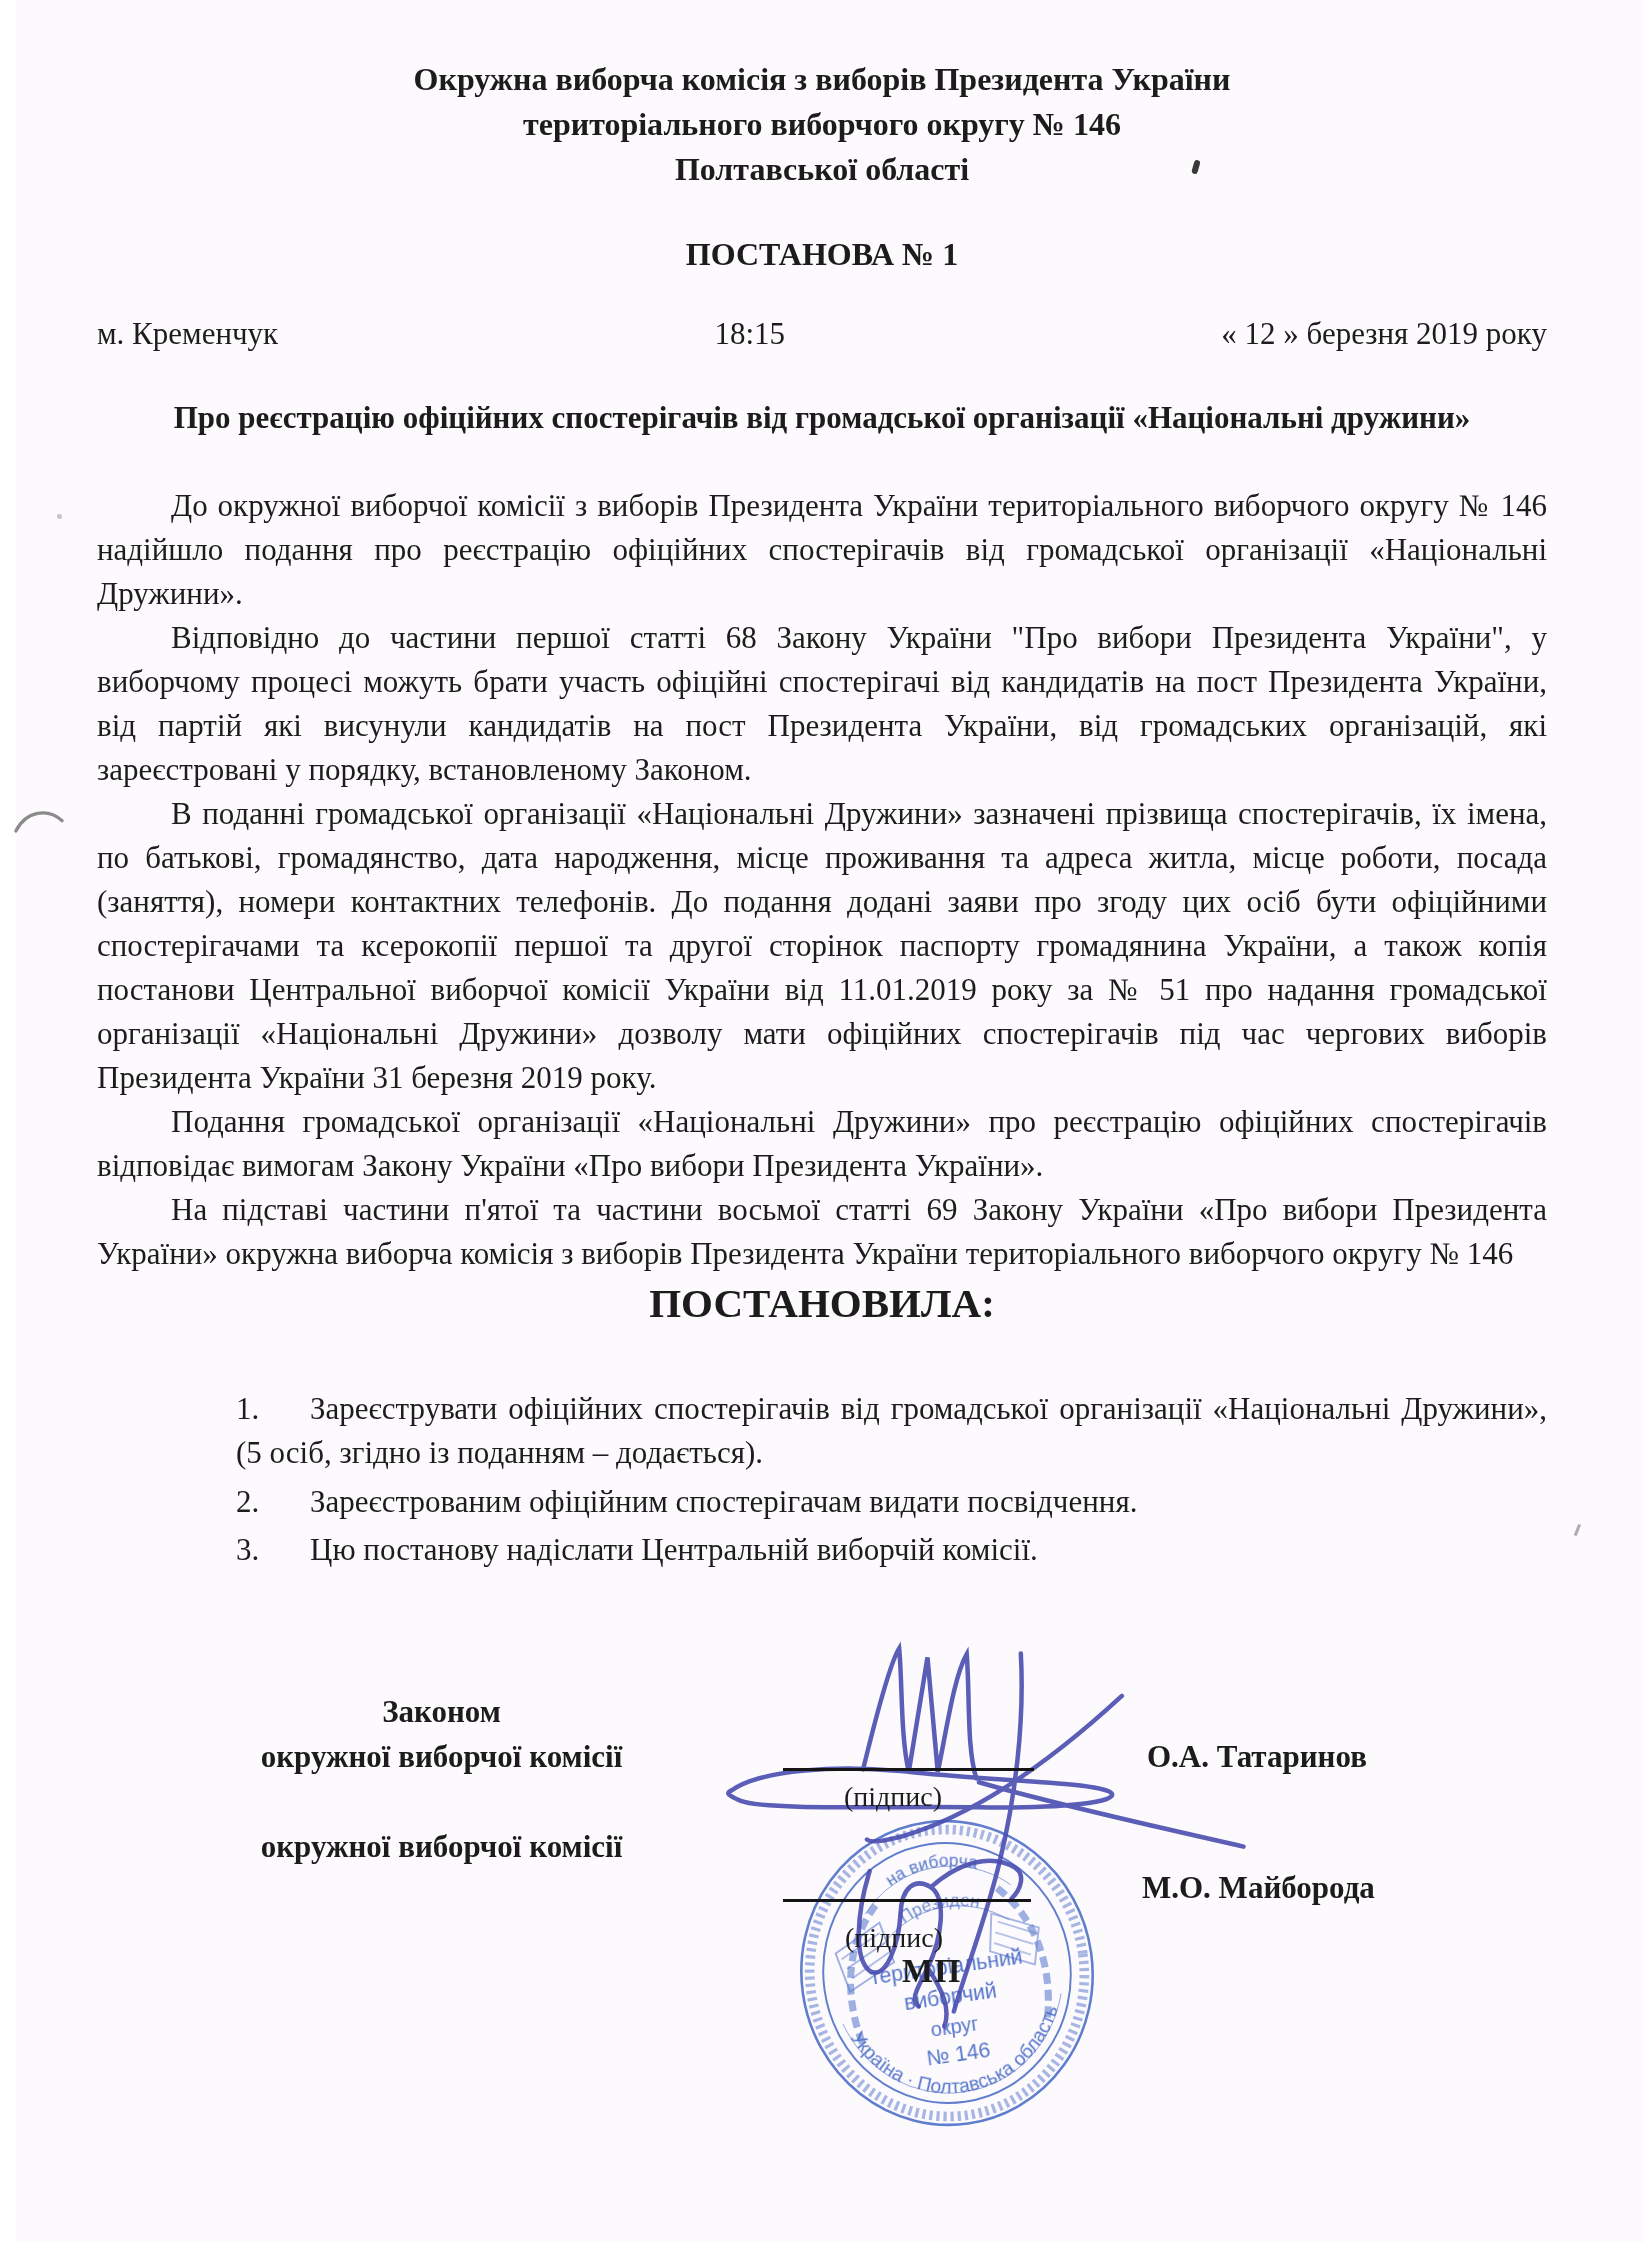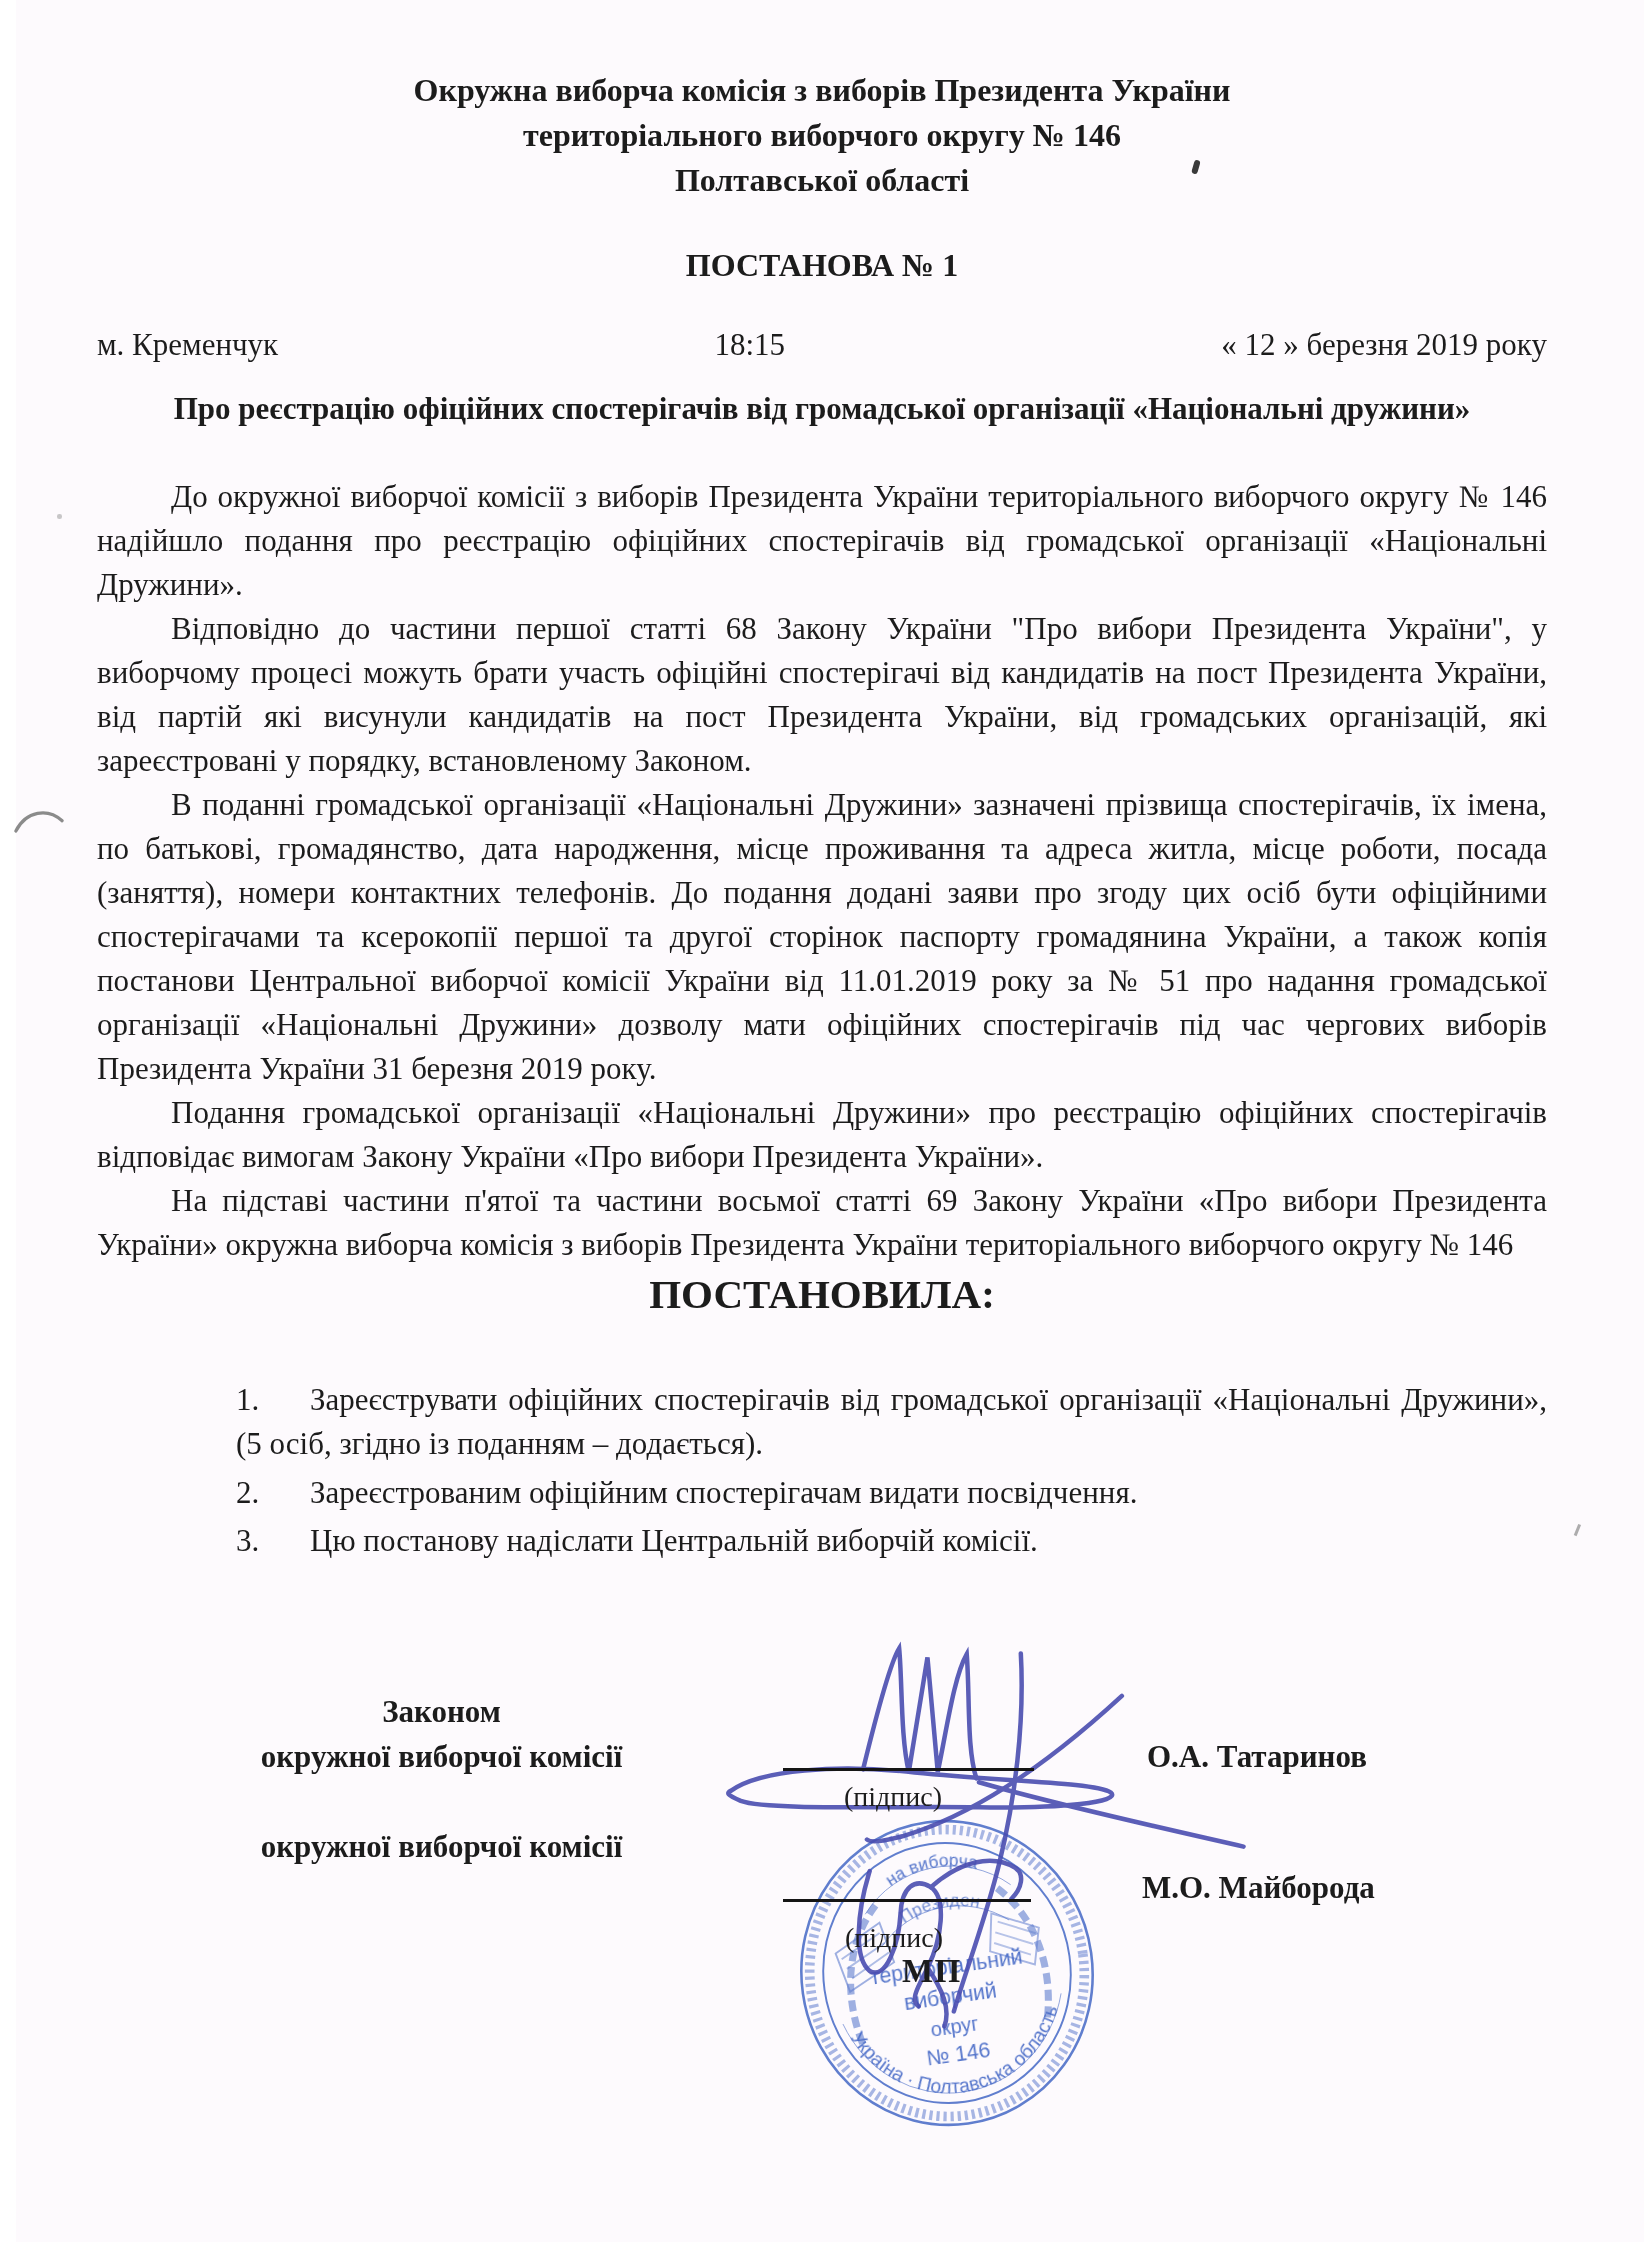--- a/index.html
+++ b/index.html
@@ -3,25 +3,25 @@
 <meta charset="utf-8">
 <title>Постанова № 9</title>
 <style>
   html,body{margin:0;padding:0;}
   body{
     width:1644px;height:2261px;position:relative;background:#ffffff;
     font-family:"Liberation Serif","DejaVu Serif",serif;color:#1c1c1c;
     overflow:hidden;
   }
   .page{position:absolute;left:16px;top:0;width:1628px;height:2242px;background:#fdfafd;}
-  .content{position:absolute;left:81px;top:11px;width:1450px;}
+  .content{position:absolute;left:81px;top:0;width:1450px;}
   .org-header{padding-top:57px;font-weight:bold;font-size:32px;line-height:45px;text-align:center;}
   .doc-title{margin-top:40px;font-weight:bold;font-size:32px;line-height:45px;text-align:center;}
   .meta-row{margin-top:37px;display:flex;justify-content:space-between;align-items:baseline;font-size:31px;line-height:39px;}
-  .subject{margin-top:24px;font-weight:bold;font-size:31px;line-height:41px;text-align:center;}
+  .subject{margin-top:44px;font-weight:bold;font-size:31px;line-height:41px;text-align:center;}
   .body-p{margin:0;font-size:31px;line-height:44px;text-align:justify;text-indent:74px;}
   .body-p.first{margin-top:46px;}
   .resolved{margin-top:5.2px;font-weight:bold;font-size:41px;line-height:45px;text-align:center;}
   .res-list{margin-top:61px;}
   .res-item{margin:0 0 4.5px 0;padding-left:139px;font-size:31px;line-height:44px;text-align:justify;}
   .res-num{display:inline-block;width:74px;}
   
   .abs{position:absolute;}
   .role{left:248px;width:387px;text-align:center;font-weight:bold;font-size:31px;line-height:45px;z-index:4;}
   .sig-line{height:0;border-top:3.2px solid #151515;z-index:4;}

